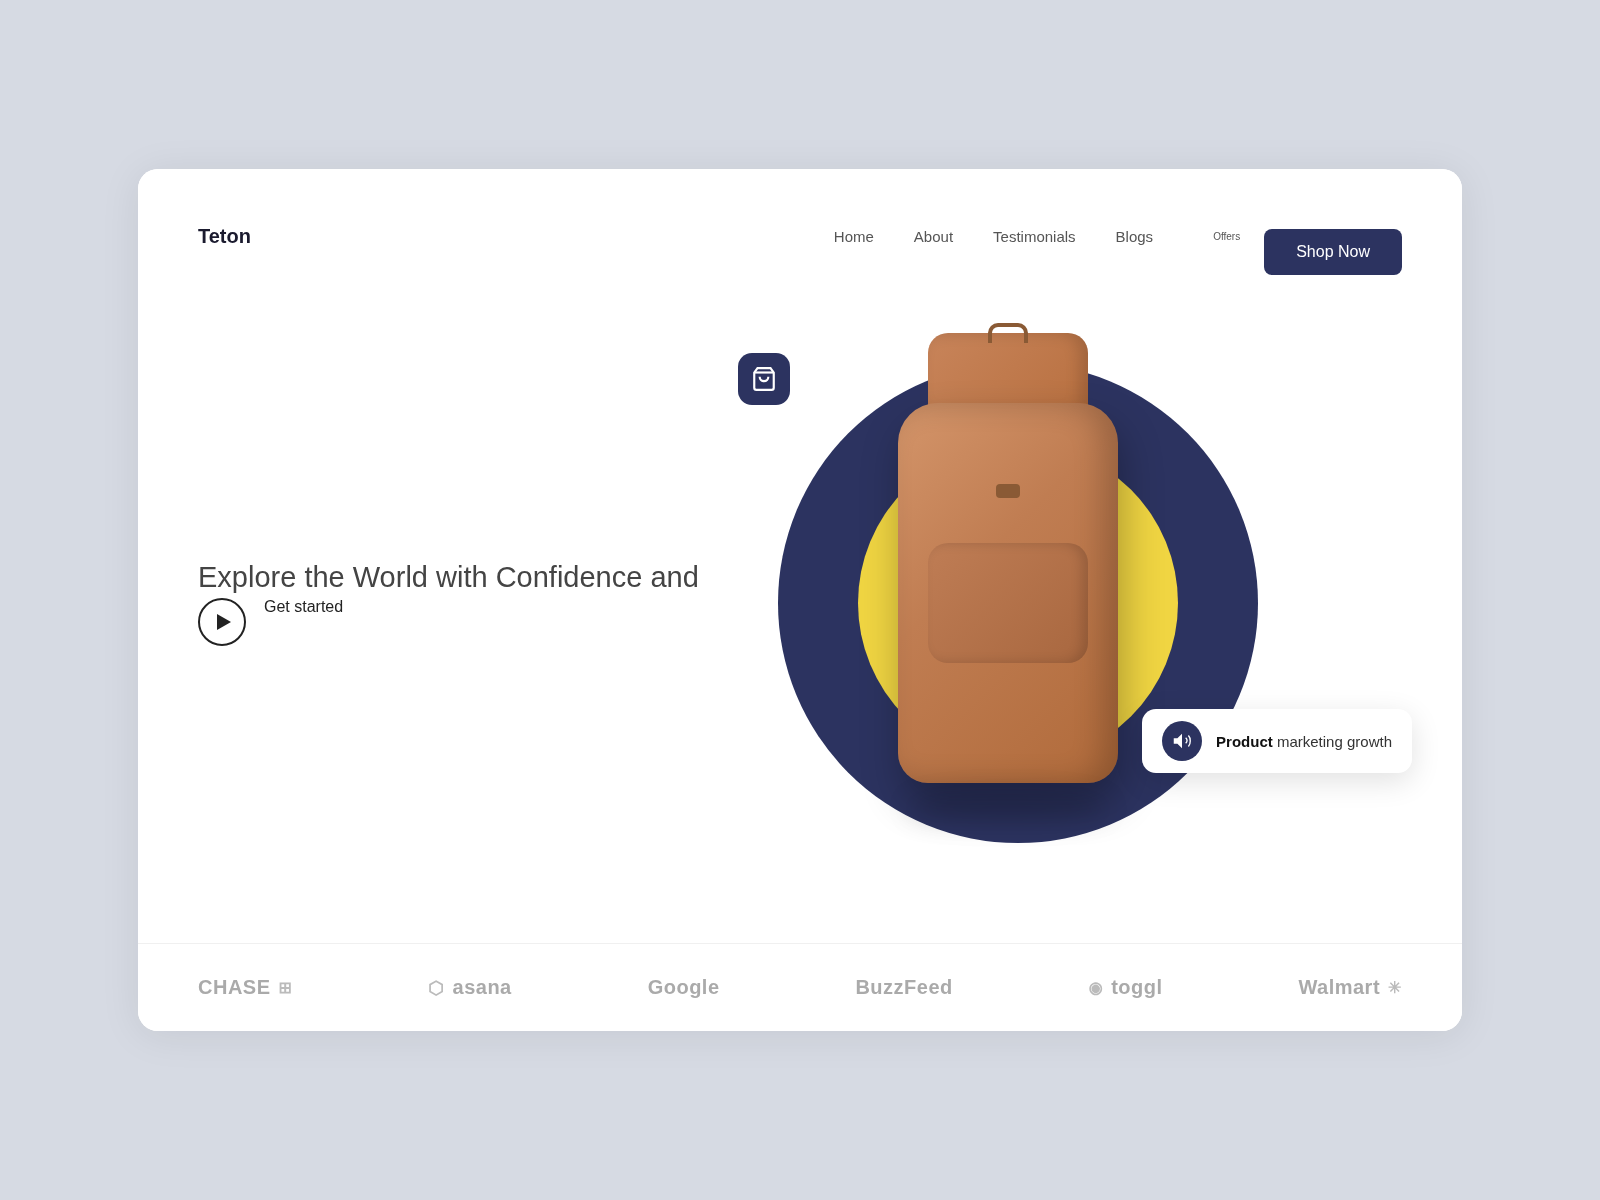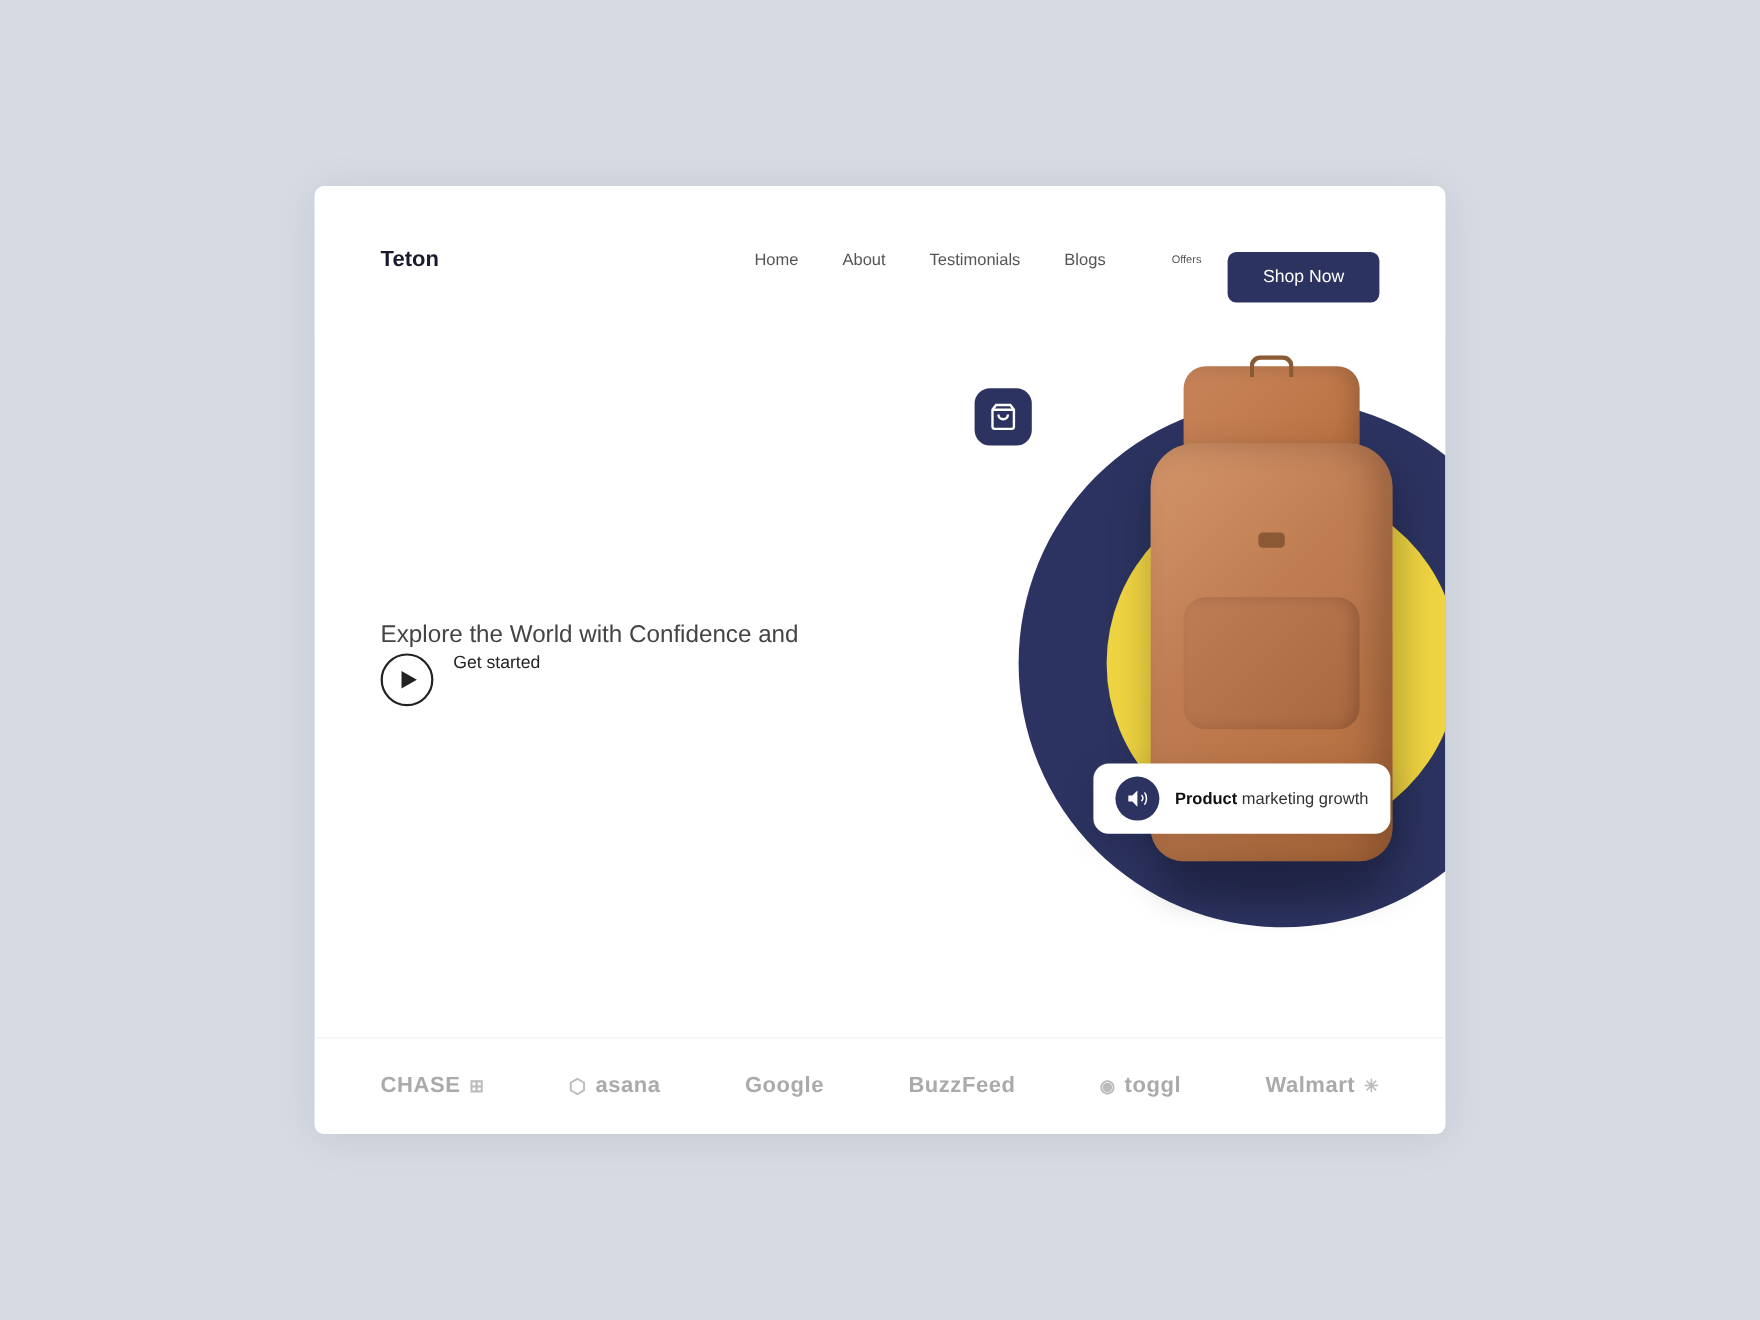--- a/index.html
+++ b/index.html
@@ -5,23 +5,23 @@
     * { margin: 0; padding: 0; box-sizing: border-box; }
     body {
       background: #d6dae3;
       display: flex;
       justify-content: center;
       align-items: center;
       min-height: 100vh;
       font-family: -apple-system, BlinkMacSystemFont, 'Segoe UI', sans-serif;
     }
     .page-wrapper {
-      width: 1028px;
+      width: 1324px;
       background: #fff;
-      border-radius: 9px;
+      border-radius: 20px;
       overflow: hidden;
       box-shadow: 0 4px 40px rgba(0,0,0,0.08);
       position: relative;
     }
     
     .navbar {
       display: flex;
       align-items: center;
       padding: 28px 60px;
       background: #fff;
@@ -68,21 +68,21 @@
       padding: 20px 60px 60px 60px;
       min-height: 600px;
       position: relative;
       overflow: hidden;
     }
     .hero-left {
       flex: 0 0 520px;
       z-index: 2;
     }
     .hero-subtitle {
-      font-size: 22px;
+      font-size: 29px;
       color: #444;
       font-weight: 400;
       margin-bottom: 4px;
     }
     .hero-title {
       font-size: 96px;
       font-weight: 900;
       color: #111;
       line-height: 1;
       margin-bottom: 36px;
@@ -189,21 +189,21 @@
       align-items: center;
       justify-content: center;
       z-index: 10;
     }
     .cart-icon-svg {
       fill: #fff;
     }
     
     .product-badge {
       position: absolute;
-      bottom: 125px;
+      bottom: 110px;
       right: -10px;
       background: #fff;
       border-radius: 14px;
       padding: 12px 20px;
       display: flex;
       align-items: center;
       gap: 14px;
       box-shadow: 0 8px 30px rgba(0,0,0,0.12);
       z-index: 10;
       white-space: nowrap;

